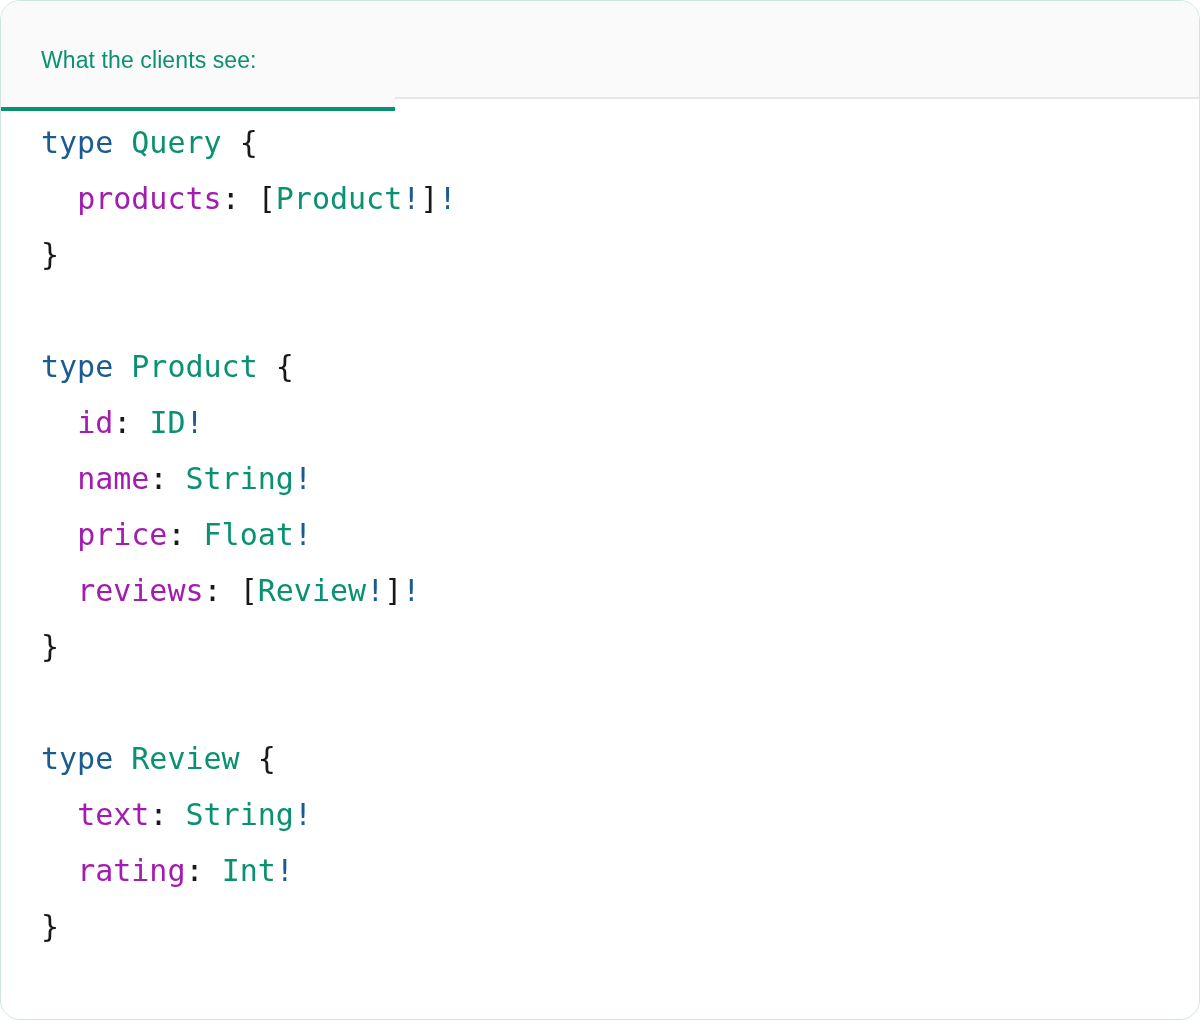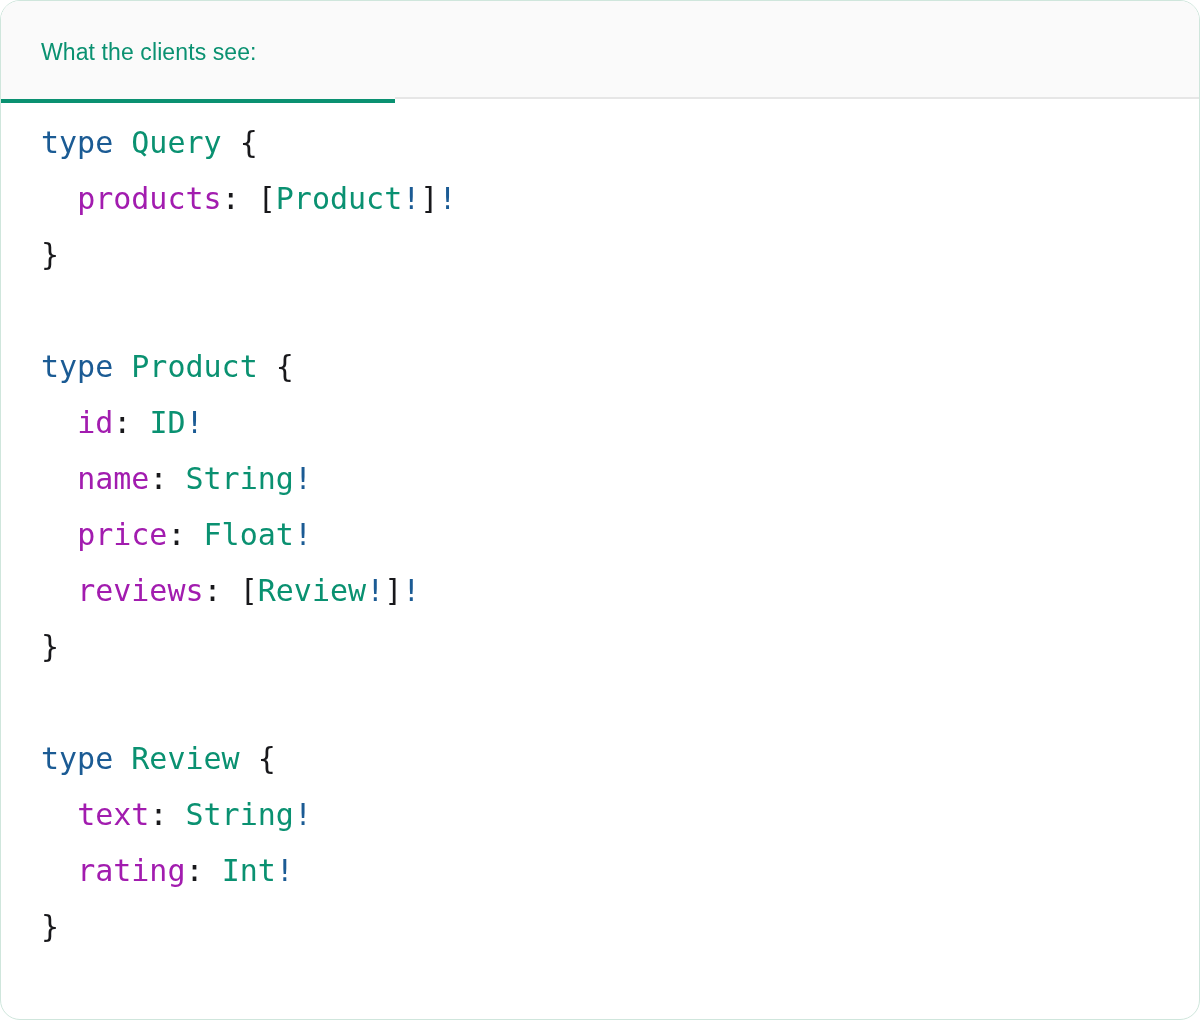--- a/index.html
+++ b/index.html
@@ -29,21 +29,21 @@
   .tabbar {
     position: relative;
     height: 98px;
     background: #fafafa;
     border-bottom: 2px solid #e6e6e6;
     box-sizing: border-box;
   }
   .tab {
     position: absolute;
     left: 0;
-    top: 4px;
+    top: 12px;
     width: 394px;
     height: 98px;
     box-sizing: border-box;
     display: flex;
     align-items: center;
     padding-left: 40px;
     background: #fafafa;
     border-bottom: 4px solid #0a9171;
     cursor: pointer;
   }

